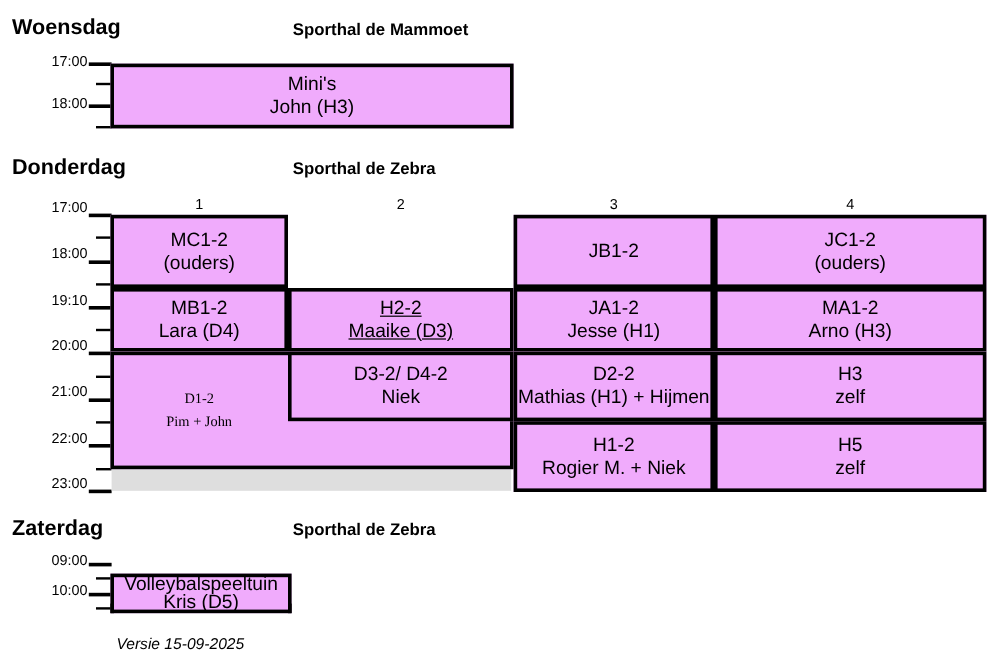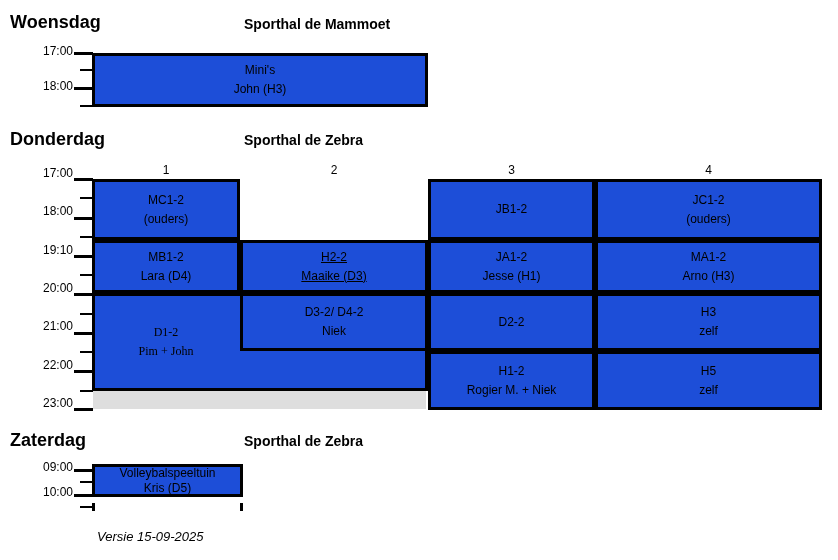--- a/index.html
+++ b/index.html
@@ -4,23 +4,23 @@
 <style>
   html,body { margin:0; padding:0; background:#ffffff; }
   .canvas { position:relative; width:838px; height:560px; background:#ffffff;
             font-family:"Liberation Sans", sans-serif; color:#000; overflow:hidden; }
   .day-title { position:absolute; font-weight:bold; font-size:18px; white-space:nowrap; }
   .hall { position:absolute; font-weight:bold; font-size:14px; white-space:nowrap; }
   .tlabel { position:absolute; font-size:12px; width:40px; height:16px; line-height:16px;
             text-align:right; white-space:nowrap; }
   .colhead { position:absolute; font-size:12px; height:16px; line-height:16px; text-align:center; }
   .tick { position:absolute; background:#000; }
-  .block { position:absolute; box-sizing:border-box; border:3px solid #000; background:#1d4ed8;
+  .block { position:absolute; box-sizing:border-box; border:3px solid #000; background:#f0abfc;
            display:flex; flex-direction:column; align-items:center; justify-content:center;
-           font-size:12px; line-height:19px; text-align:center; white-space:nowrap; }
+           font-size:16px; line-height:19px; text-align:center; white-space:nowrap; }
   .otext { position:absolute; display:flex; flex-direction:column; align-items:center;
            justify-content:center; font-size:12px; line-height:19px; text-align:center; }
   .grayband { position:absolute; }
   .stub { position:absolute; background:#000; }
   .versie { position:absolute; font-style:italic; font-size:13px; white-space:nowrap; }
 </style>
 </head>
 <body>
 
 <div class="canvas">
@@ -108,20 +108,21 @@
     <span>D3-2/ D4-2</span>
     <span>Niek</span>
   </div>
   <div class="otext" style="left:92px; top:293px; width:148px; height:98px; z-index:3;font-family:Liberation Serif, serif;">
     <span>D1-2</span>
     <span>Pim + John</span>
   </div>
 
   <div class="block" style="left:428px; top:293px; width:167px; height:58px;">
     <span>D2-2</span>
+    <span>Mathias (H1) + Hijmen</span>
   </div>
   <div class="block" style="left:595px; top:293px; width:227px; height:58px;">
     <span>H3</span>
     <span>zelf</span>
   </div>
 
   <div class="block" style="left:428px; top:351px; width:167px; height:59px;">
     <span>H1-2</span>
     <span>Rogier M. + Niek</span>
   </div>
@@ -134,21 +135,21 @@
   <div class="hall" style="left:244px; top:433px;">Sporthal de Zebra</div>
 
   <div class="tlabel" style="left:33px; top:459px;">09:00</div>
   <div class="tlabel" style="left:33px; top:484px;">10:00</div>
 
   <div class="tick" style="left:74px; top:469px; width:19px; height:3px;"></div>
   <div class="tick" style="left:80px; top:481px; width:13px; height:2px;"></div>
   <div class="tick" style="left:74px; top:494px; width:19px; height:3px;"></div>
   <div class="tick" style="left:80px; top:506px; width:13px; height:2px;"></div>
 
-  <div class="block" style="left:92px; top:464px; width:151px; height:33px; line-height:15px;">
+  <div class="block" style="left:92px; top:478px; width:151px; height:33px; line-height:15px;">
     <span>Volleybalspeeltuin</span>
     <span>Kris (D5)</span>
   </div>
   <div class="stub" style="left:92px; top:503px; width:3px; height:8px;"></div>
   <div class="stub" style="left:240px; top:503px; width:3px; height:8px;"></div>
 
   <div class="versie" style="left:97px; top:529px;">Versie 15-09-2025</div>
 
 </div>
 

